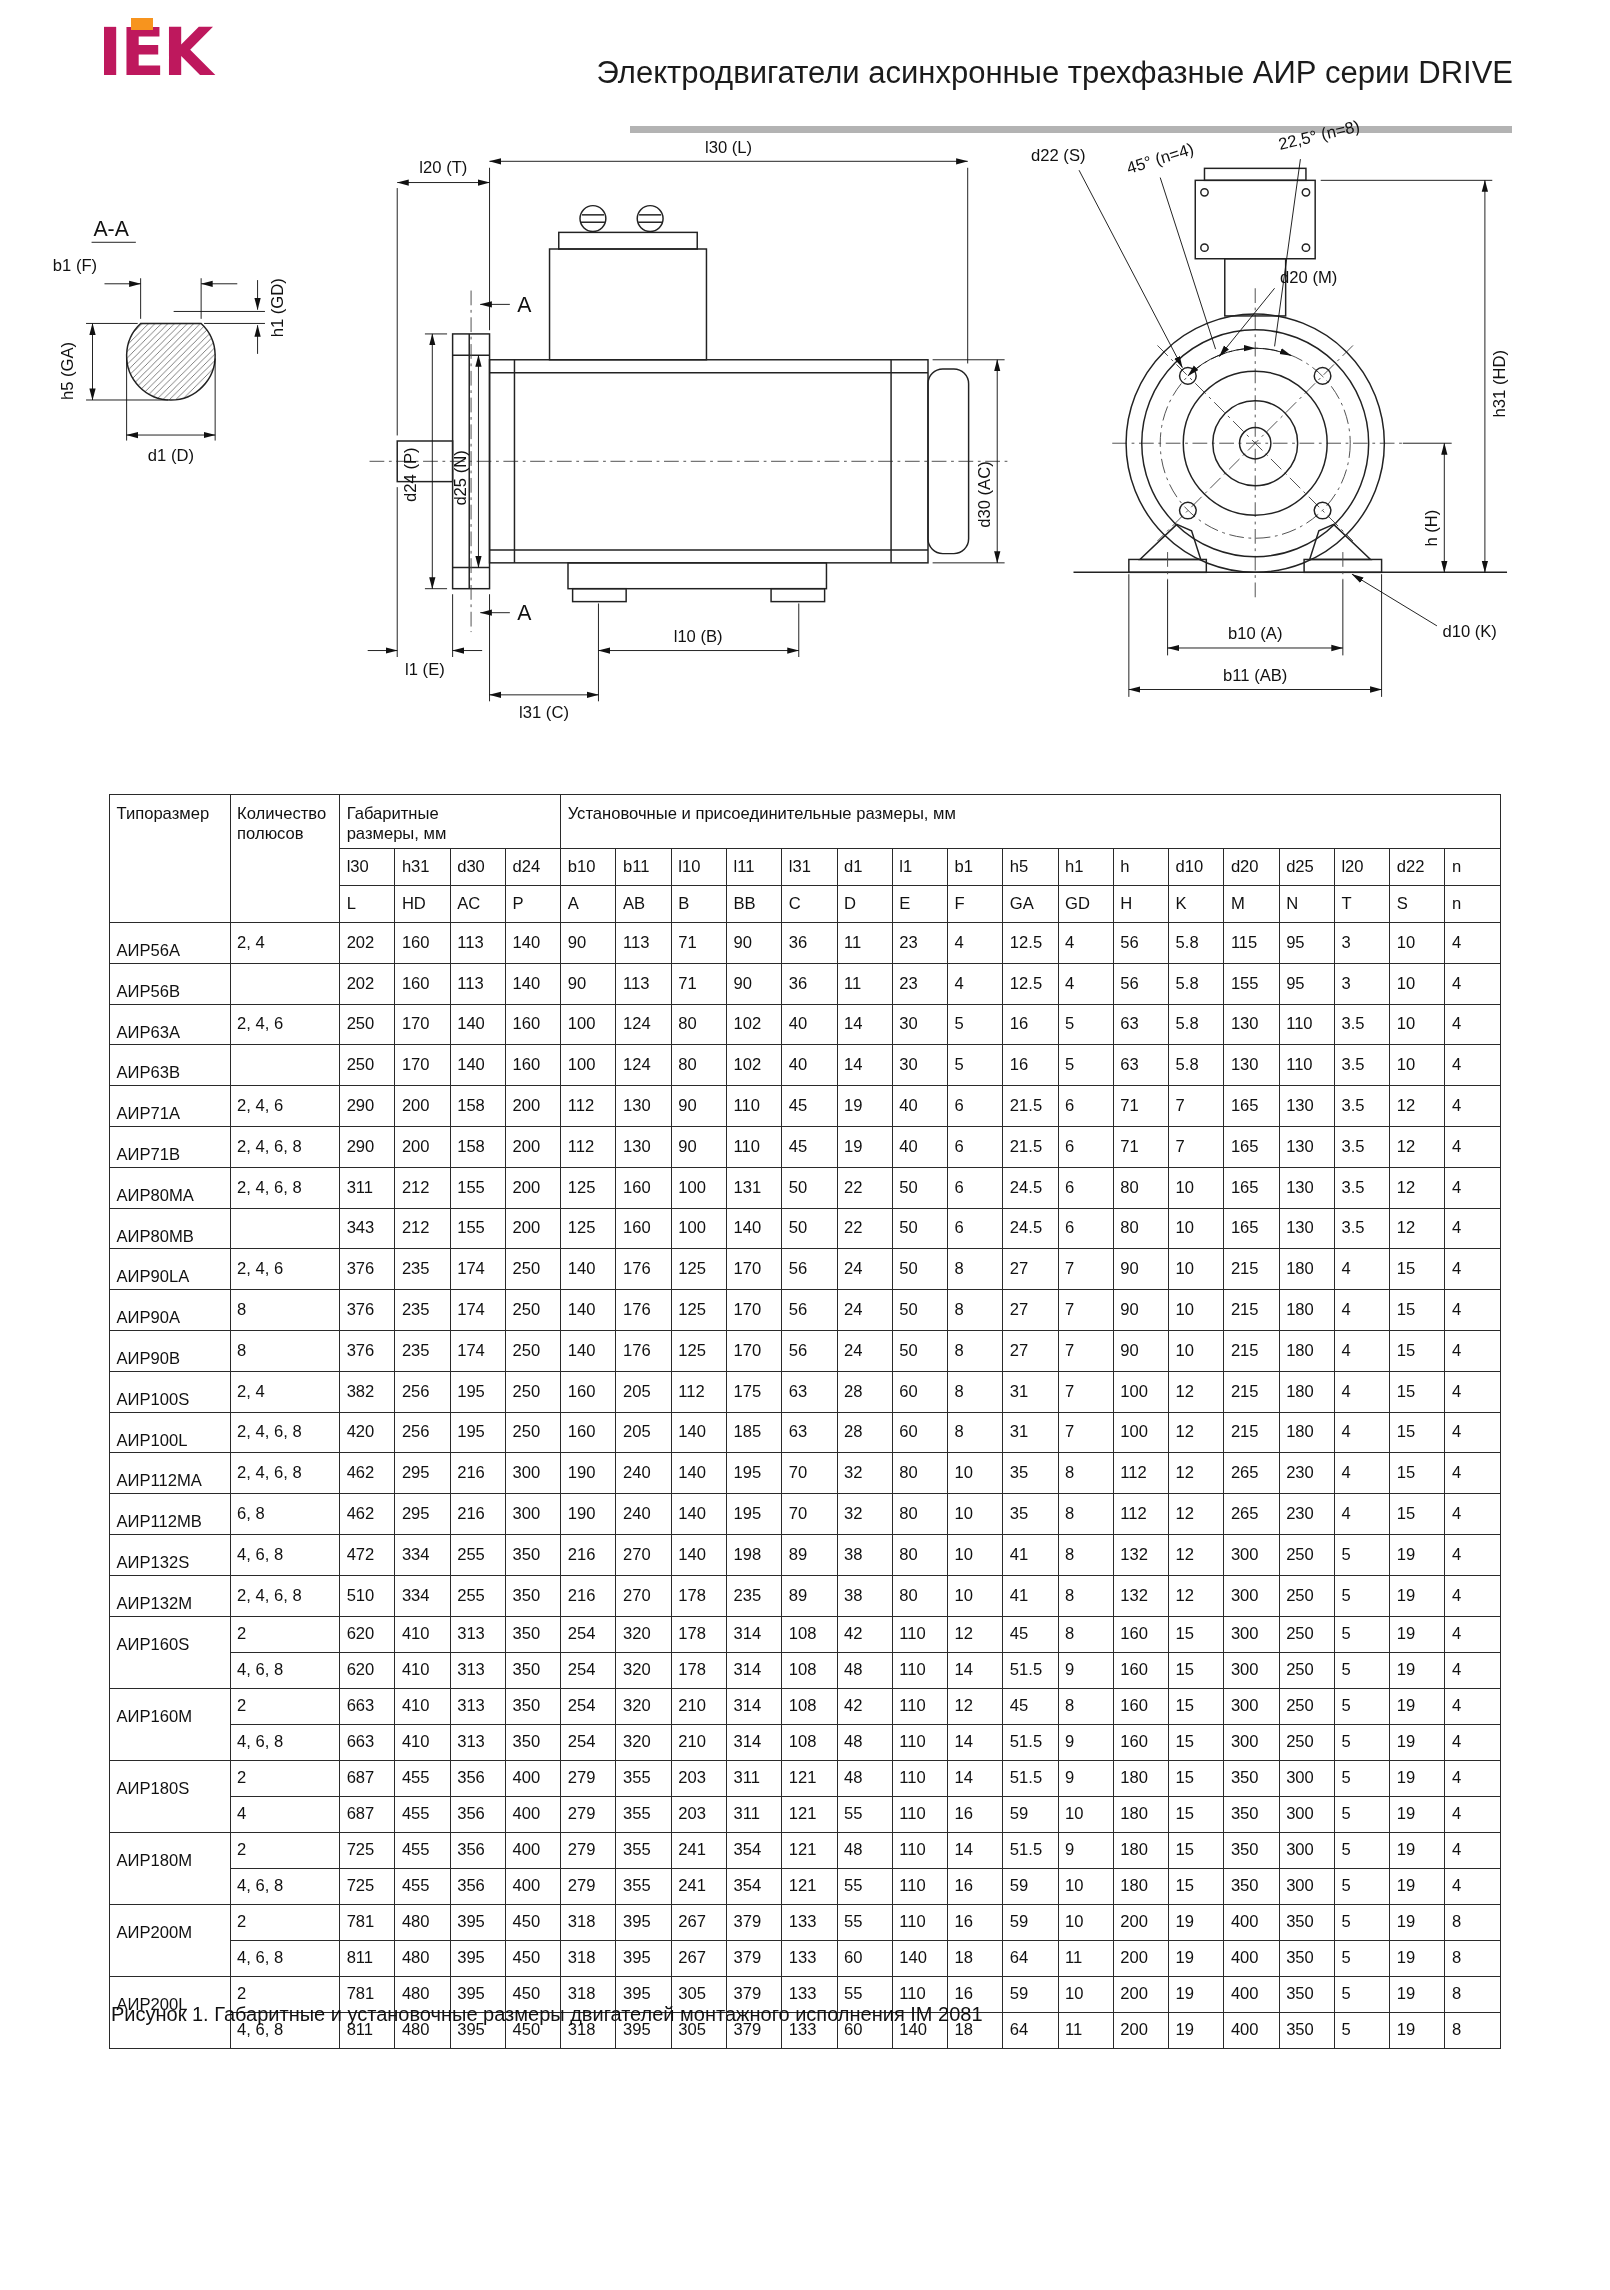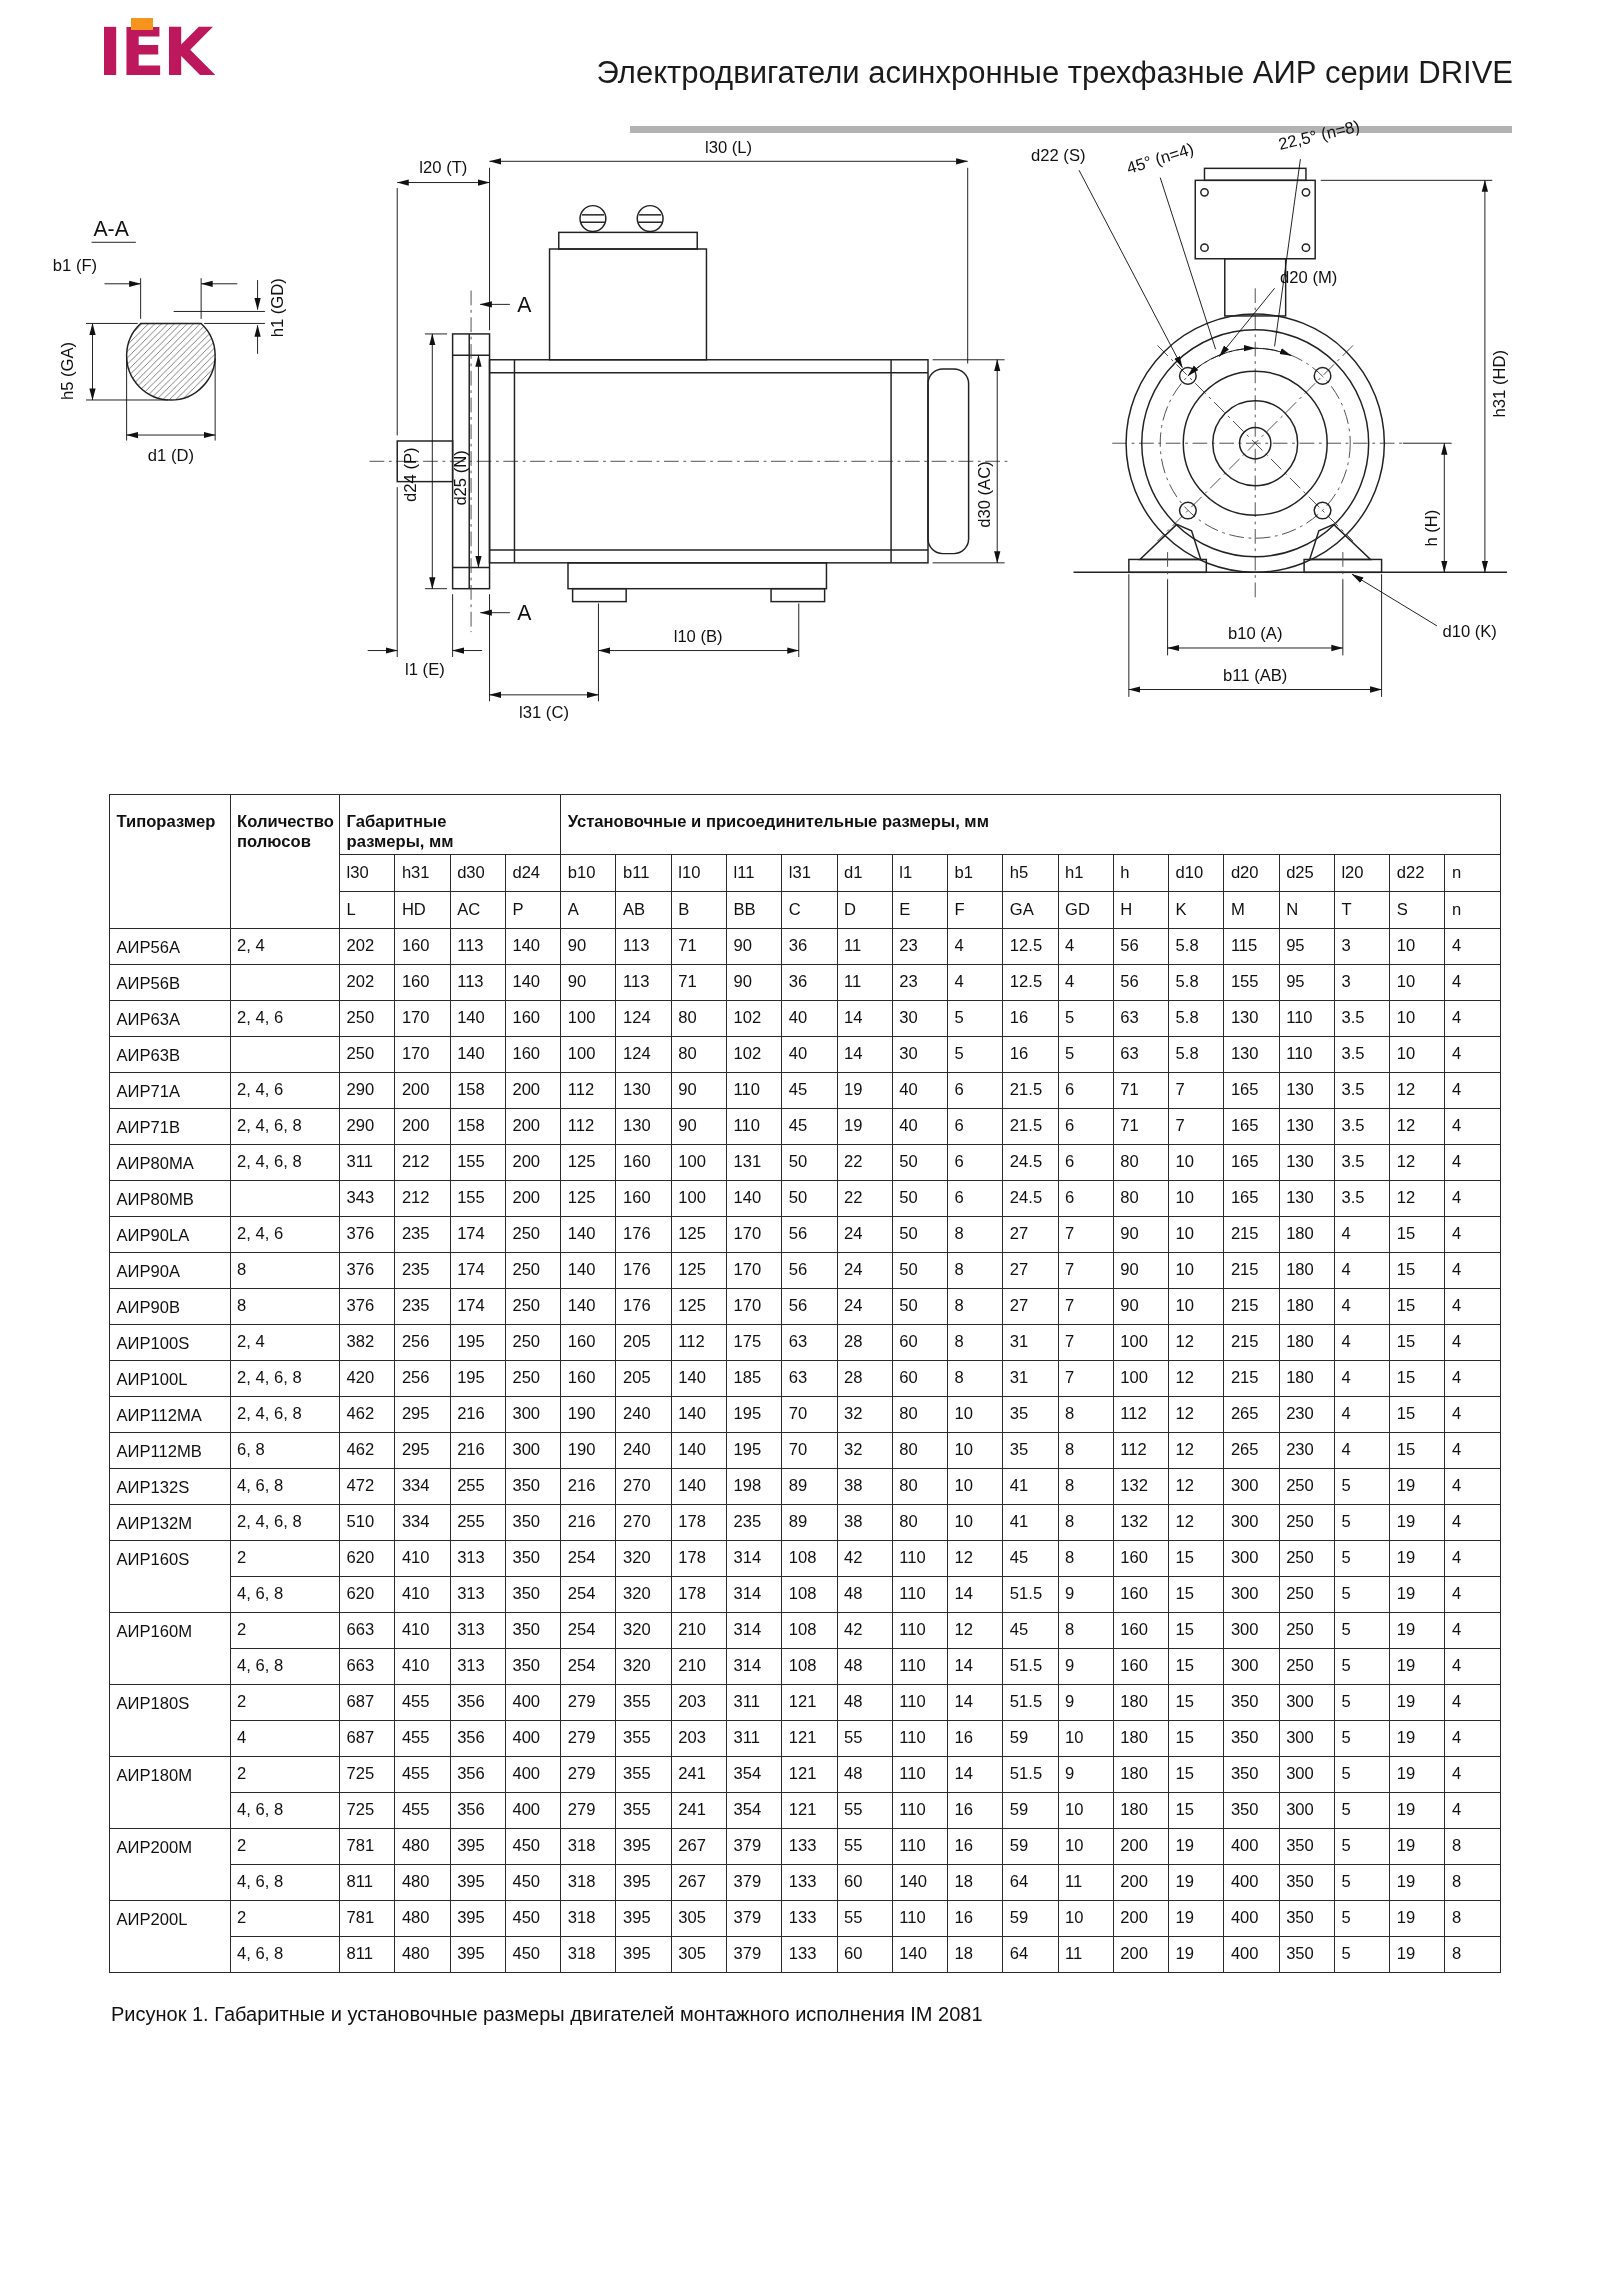--- a/index.html
+++ b/index.html
@@ -18,24 +18,24 @@
   svg.dwg { position:absolute; overflow:visible; }
   svg text { font-size:18px; fill:#111; stroke:none; font-family:"Liberation Sans","DejaVu Sans",sans-serif; }
   svg text.big { font-size:23px; }
   .o { fill:none; stroke:#222; stroke-width:1.6; }
   .dl { fill:none; stroke:#111; stroke-width:1; }
   .cl { fill:none; stroke:#444; stroke-width:1; stroke-dasharray:16 5 3 5; }
 
   
   .tbl { position:absolute; left:109px; top:794px; width:1392px; border-collapse:collapse; table-layout:fixed; }
   .tbl th, .tbl td { border:0.9px solid #2a2a2a; font-size:16.6px; font-weight:normal; text-align:left; padding:1.8px 6.5px; vertical-align:middle; color:#111; }
-  .tbl thead tr.r1 th { height:54px; vertical-align:top; padding-top:17px;font-weight:bold; }
+  .tbl thead tr.r1 th { height:54px; vertical-align:top; padding-top:9px; }
   .tbl thead tr.r2 th, .tbl thead tr.r3 th { height:37px;margin-top:19px; }
   .tbl tbody tr { height:36px; }
-  .tbl td.c-type { vertical-align:top; padding-top:9px; }
+  .tbl td.c-type { vertical-align:top; padding-top:18px; }
   th.gw { padding-right:83px; }
 
   .caption { position:absolute; left:111px; top:2003px; font-size:20px; color:#111; }
 </style>
 </head>
 <body>
 
 <div class="page">
 
   <div class="logo">

